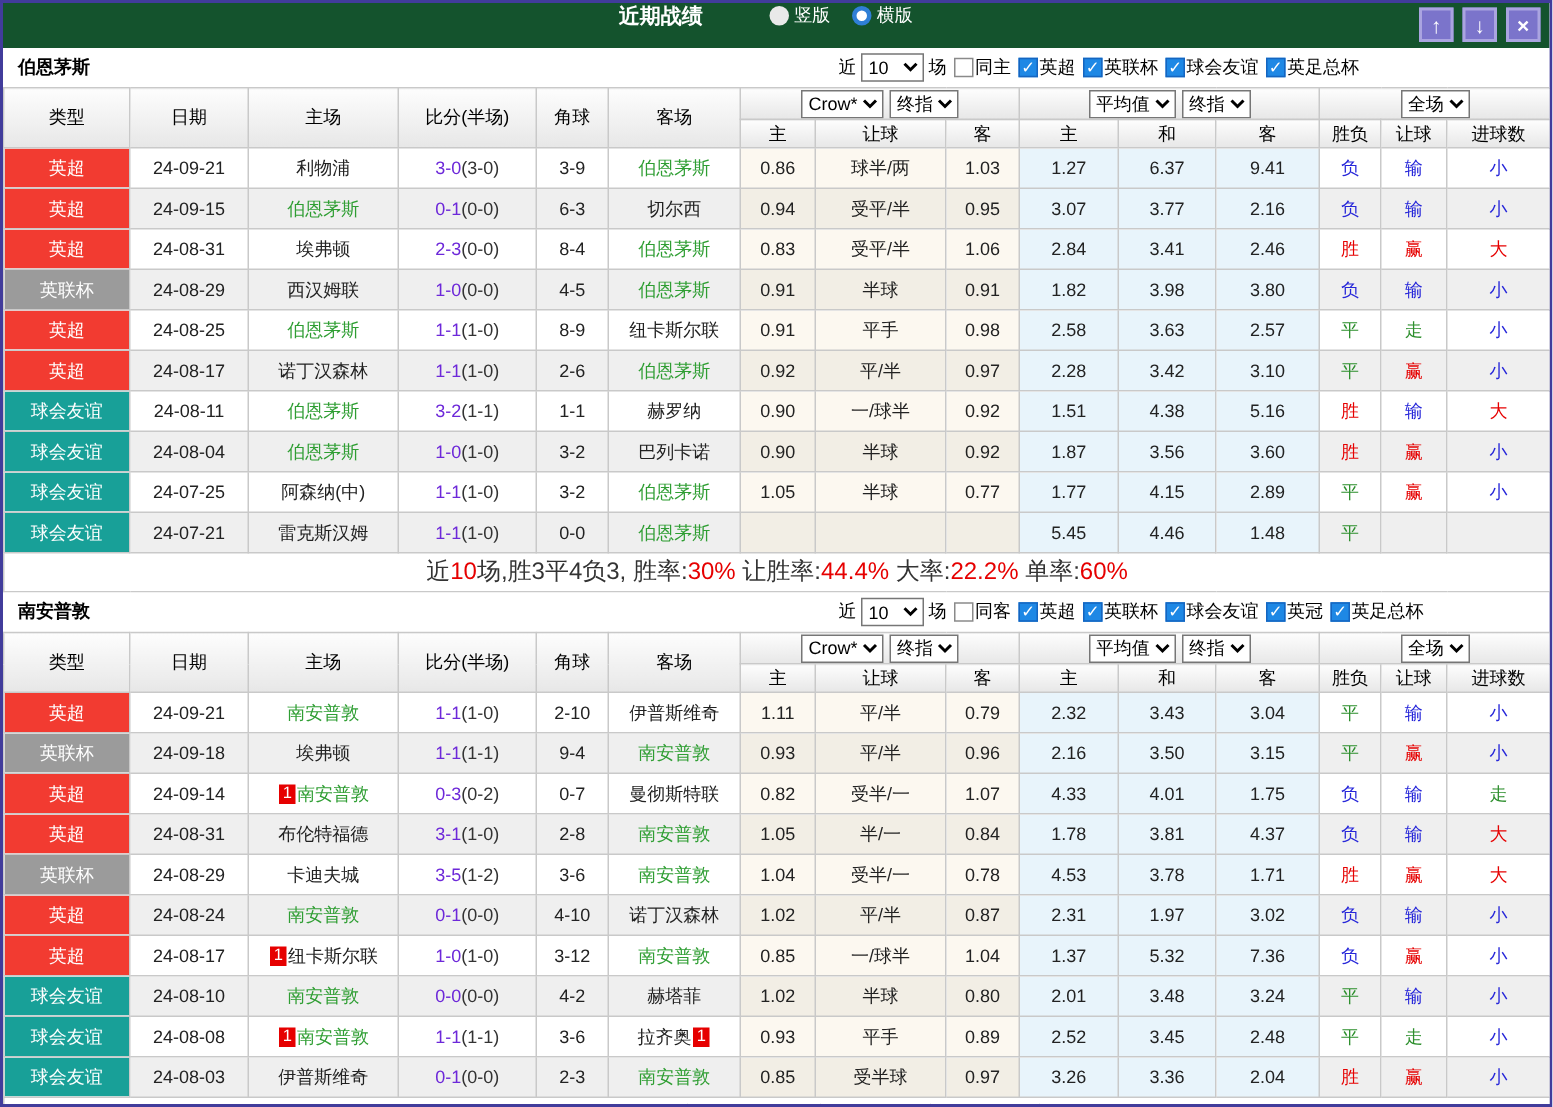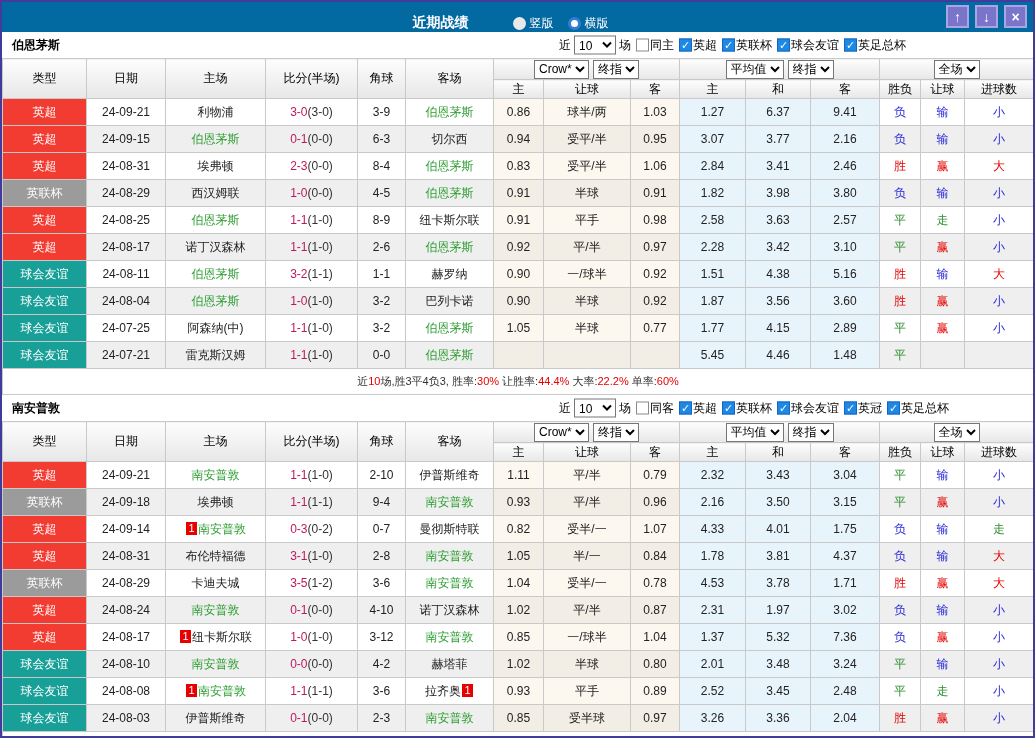--- a/index.html
+++ b/index.html
@@ -1,21 +1,21 @@
 <!DOCTYPE html>
 <html><head>
 <meta charset="utf-8">
 <style>
   * { box-sizing: border-box; }
   html,body { margin:0; padding:0; background:#fff; }
   body { font-family:"Liberation Sans","DejaVu Sans",sans-serif; width:1035px; }
   .wrapper { width:1035px; height:738px; border:2px solid #413c9b; background:#fff; overflow:hidden; }
 
   
-  .titlebar { height:30px; background:#0369a1; position:relative; display:flex; align-items:flex-end; justify-content:center; color:#fff;gap:32px; }
+  .titlebar { height:30px; background:#14532d; position:relative; display:flex; align-items:flex-start; justify-content:center; color:#fff;gap:32px; }
   .titlebar .title { font-weight:bold; font-size:14px; margin-right:12px; }
   .radio-group { display:flex; align-items:center; font-size:12px; }
   .radio-wrap { display:inline-flex; align-items:center; margin-right:14px; cursor:pointer; }
   .radio { display:inline-block; width:13px; height:13px; border-radius:50%; background:#e9e9e9; margin-right:4px; }
   .radio.sel { width:13px; height:13px; background:#fff; border:3px solid #2f7fd6; }
   .win-btns { position:absolute; right:6px; top:3px; display:flex; gap:6px; }
   .win-btn { width:23px; height:23px; background:#7b74cb; border:2px solid #aaa4e0; color:#fff; font-size:14px; font-weight:bold; display:flex; align-items:center; justify-content:center; cursor:pointer; line-height:1; }
 
   
   .section-bar { height:26px; position:relative; background:#fff; font-size:12px; color:#000; }
@@ -34,25 +34,25 @@
   .grid tr.h1 th { height:21px; }
   .grid tr.h2 th { height:19px; }
   .grid thead .sel { margin:0 2px; }
   .grid tbody td { height:26px; background:#fff; }
   .grid tbody tr.alt td { background:#efefef; }
   .grid tbody td.c-odds { background:#fcf8f0; }
   .grid tbody tr.alt td.c-odds { background:#f2eee5; }
   .grid tbody td.c-avg { background:#e8f4fb; }
   .grid tbody tr.alt td.c-avg { background:#e8f4fb; }
   .badge { width:100%; height:26px; line-height:26px; color:#fff; }
-  .score-main { color:#be185d; }
+  .score-main { color:#6d28d9; }
   .score-half { color:#333; }
   .green { color:#2f9e33; }
   .redcard { display:inline-block; min-width:11px; height:13px; line-height:13px; background:#e60000; color:#fff; font-size:11px; margin:0 1px; vertical-align:1px; }
-  .summary-cell { height:26px; background:#fff; font-size:11px; color:#333;margin-top:47px; }
+  .summary-cell { height:26px; background:#fff; font-size:16px; color:#333;margin-top:47px; }
   .summary-cell .red { color:#e60000; }
 </style>
 </head>
 <body>
 
 <div class="wrapper">
   <div class="titlebar">
     <span class="title">近期战绩</span>
     <span class="radio-group">
       <span class="radio-wrap">

